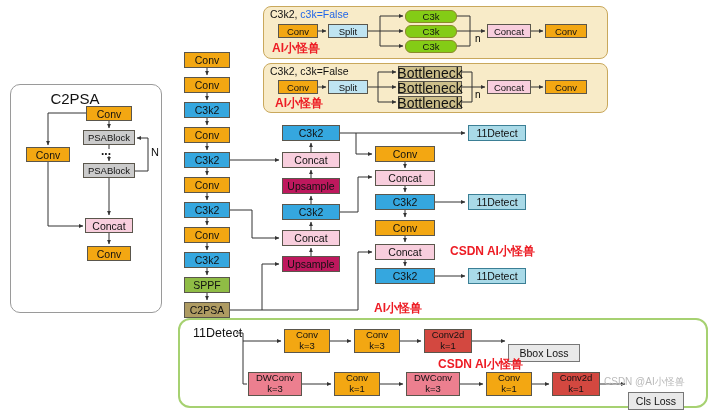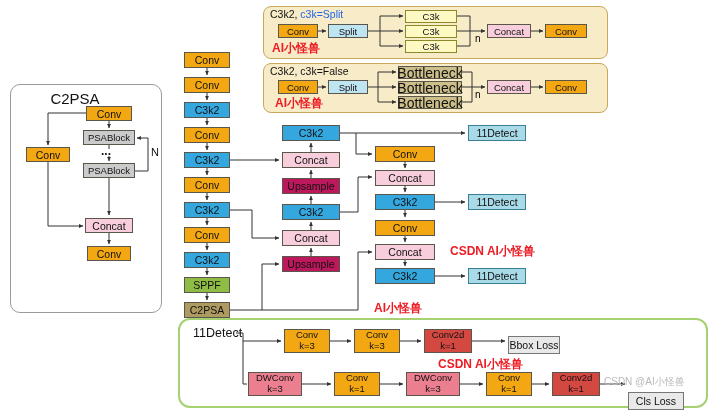--- a/index.html
+++ b/index.html
@@ -11,21 +11,21 @@
   .white-panel { background:#fff; border:1.5px solid #9a9a9a; border-radius:10px; }
   .detect-panel { background:#fff; border:2px solid #A6D171; border-radius:12px; }
   .node { position:absolute; z-index:3; display:flex; align-items:center; justify-content:center;
           border:1px solid #5a564c; font-size:10.5px; color:#111; white-space:nowrap; }
   .conv { background:#F3A712; }
   .c3k2 { background:#35A7DF; }
   .concat { background:#F8CEDD; }
   .upsample { background:#be185d; }
   .sppf { background:#8FBC45; }
   .c2psa-blk { background:#AE9B62; }
-  .c3k { background:#fef9c3; border-color:#8a8a2a; }
+  .c3k { background:#84cc16; border-color:#8a8a2a;border-radius:6px; }
   .bottleneck { background:#CDBF8A; font-size:14px; }
   .split { background:#BFE4F2; }
   .detect { background:#A9DAE8; border-color:#3b7f95; }
   .psa { background:#CBCBCB; font-size:9.5px; }
   .dwconv { background:#EC7F8F; }
   .conv2d { background:#D34840; }
   .loss { background:#E9E9E9; border-color:#777; font-size:10.5px; }
   .two-line { flex-direction:column; line-height:1.12; font-size:9.5px; }
   .lbl { position:absolute; z-index:4; white-space:nowrap; }
   .red { color:#ED1C24; font-weight:bold; font-size:12px; }
@@ -121,21 +121,21 @@
       <path d="M532,384 L549,384" marker-end="url(#ah)"></path>
       <path d="M600,384 L625,384" marker-end="url(#ah)"></path>
     </g>
   </svg>
 
   <div class="lbl red" style="left:272px;top:40px;">AI小怪兽</div>
   <div class="lbl red" style="left:275px;top:95px;">AI小怪兽</div>
   <div class="lbl red" style="left:450px;top:243px;">CSDN AI小怪兽</div>
   <div class="lbl red" style="left:374px;top:300px;">AI小怪兽</div>
 
-  <div class="lbl hdr" style="left:270px;top:8px;"><span>C3k2, </span><span class="blue-t">c3k=Split</span></div>
+  <div class="lbl hdr" style="left:270px;top:8px;"><span>C3k2, </span><span class="blue-t">c3k=False</span></div>
   <div class="node conv" style="left:278px;top:24px;width:40px;height:14px;font-size:9.5px;">Conv</div>
   <div class="node split" style="left:328px;top:24px;width:40px;height:14px;font-size:9.5px;">Split</div>
   <div class="node c3k" style="left:405px;top:10px;width:52px;height:13px;font-size:9.5px;">C3k</div>
   <div class="node c3k" style="left:405px;top:25px;width:52px;height:13px;font-size:9.5px;">C3k</div>
   <div class="node c3k" style="left:405px;top:40px;width:52px;height:13px;font-size:9.5px;">C3k</div>
   <div class="lbl" style="left:475px;top:33px;font-size:10px;">n</div>
   <div class="node concat" style="left:487px;top:24px;width:44px;height:14px;font-size:9.5px;">Concat</div>
   <div class="node conv" style="left:545px;top:24px;width:42px;height:14px;font-size:9.5px;">Conv</div>
 
   <div class="lbl hdr" style="left:270px;top:65px;">C3k2, c3k=False</div>
@@ -196,21 +196,21 @@
       <span>k=3</span>
     </div>
   <div class="node conv two-line" style="left:354px;top:329px;width:46px;height:24px;">
       <span>Conv</span>
       <span>k=3</span>
     </div>
   <div class="node conv2d two-line" style="left:424px;top:329px;width:48px;height:24px;">
       <span>Conv2d</span>
       <span>k=1</span>
     </div>
-  <div class="node loss" style="left:508px;top:336px;width:52px;height:18px;">Bbox Loss</div>
+  <div class="node loss" style="left:508px;top:344px;width:72px;height:18px;">Bbox Loss</div>
 
   <div class="node dwconv two-line" style="left:248px;top:372px;width:54px;height:24px;">
       <span>DWConv</span>
       <span>k=3</span>
     </div>
   <div class="node conv two-line" style="left:334px;top:372px;width:46px;height:24px;">
       <span>Conv</span>
       <span>k=1</span>
     </div>
   <div class="node dwconv two-line" style="left:406px;top:372px;width:54px;height:24px;">

